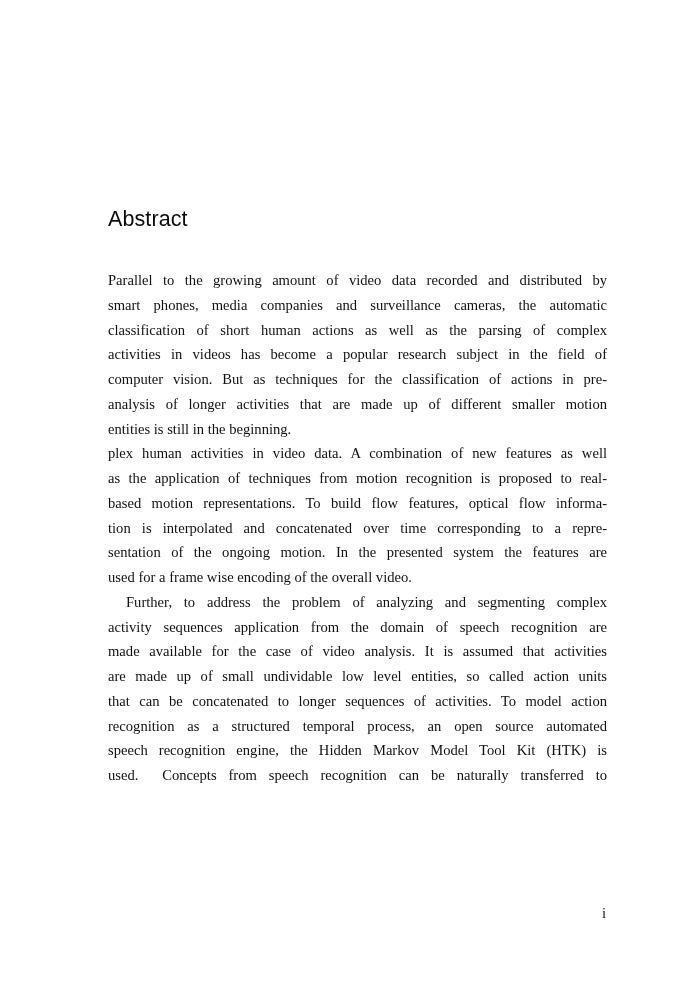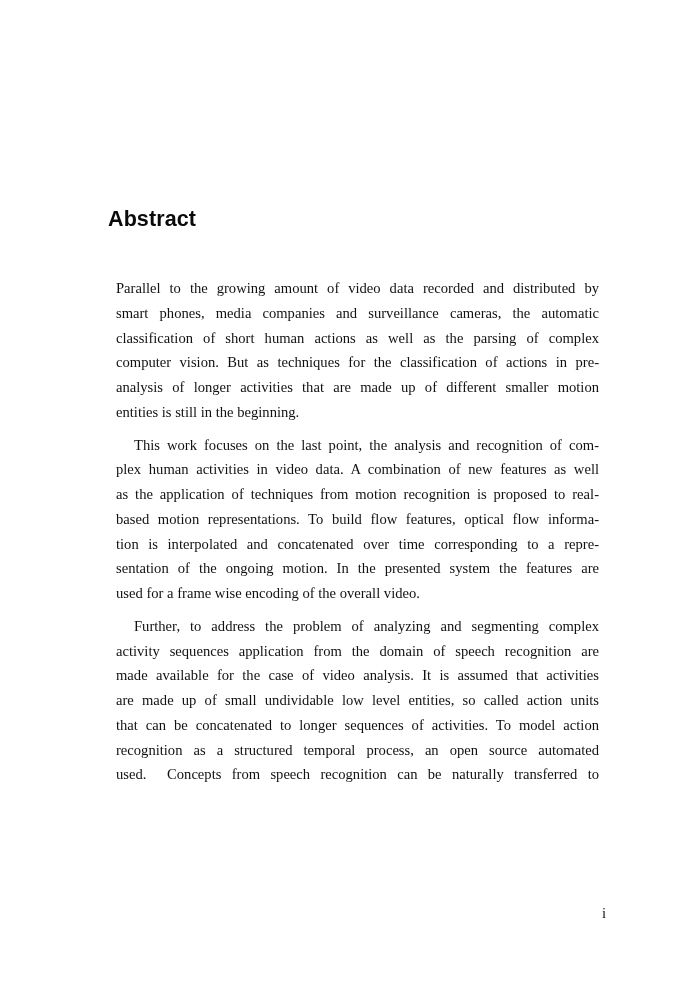--- a/index.html
+++ b/index.html
@@ -18,40 +18,40 @@
     box-sizing: border-box;
   }
 
   
   .heading {
     position: absolute;
     left: 108px;
     top: 192px;
     width: 498px;
     font-family: "Liberation Sans", "DejaVu Sans", sans-serif;
-    font-weight: bold;
+    font-weight: normal;
     font-size: 21.5px;
     line-height: 26px;
     color: #0a0a0a;
     letter-spacing: 0.1px;
   }
 
   
   .body-block {
     position: absolute;
     left: 108px;
     top: 268px;
     width: 499px;
     font-family: "Liberation Serif", "DejaVu Serif", serif;
     font-size: 14.6px;
     color: #111111;
   }
 
   .para {
-    margin: 8px;
+    margin: 0;
   }
 
   
   .ln {
     display: block;
     width: 100%;
     height: 24.75px;
     line-height: 24.75px;
     text-align: justify;
     text-align-last: justify;
@@ -93,42 +93,43 @@
 <div class="page">
 
   <h1 class="heading">Abstract</h1>
 
   <div class="body-block">
 
     <p class="para">
       <span class="ln">Parallel to the growing amount of video data recorded and distributed by</span>
       <span class="ln">smart phones, media companies and surveillance cameras, the automatic</span>
       <span class="ln">classification of short human actions as well as the parsing of complex</span>
+      <span class="ln">activities in videos has become a popular research subject in the field of</span>
       <span class="ln">computer vision. But as techniques for the classification of actions in pre-</span>
       <span class="ln">analysis of longer activities that are made up of different smaller motion</span>
       <span class="ln last">entities is still in the beginning.</span>
     </p>
 
     <p class="para">
-      <span class="ln indent">This work focuses on the last point, the analysis and recognition of com-</span>
       <span class="ln">plex human activities in video data. A combination of new features as well</span>
       <span class="ln tight">as the application of techniques from motion recognition is proposed to real-</span>
       <span class="ln tight">based motion representations. To build flow features, optical flow informa-</span>
       <span class="ln">tion is interpolated and concatenated over time corresponding to a repre-</span>
       <span class="ln">sentation of the ongoing motion. In the presented system the features are</span>
       <span class="ln last">used for a frame wise encoding of the overall video.</span>
     </p>
 
     <p class="para">
       <span class="ln indent">Further, to address the problem of analyzing and segmenting complex</span>
       <span class="ln">activity sequences application from the domain of speech recognition are</span>
       <span class="ln">made available for the case of video analysis. It is assumed that activities</span>
       <span class="ln">are made up of small undividable low level entities, so called action units</span>
       <span class="ln tight">that can be concatenated to longer sequences of activities. To model action</span>
       <span class="ln">recognition as a structured temporal process, an open source automated</span>
+      <span class="ln">speech recognition engine, the Hidden Markov Model Tool Kit (HTK) is</span>
       <span class="ln">used.  Concepts from speech recognition can be naturally transferred to</span>
     </p>
 
   </div>
 
   <div class="folio">i</div>
 
 </div>
 
 </body></html>

